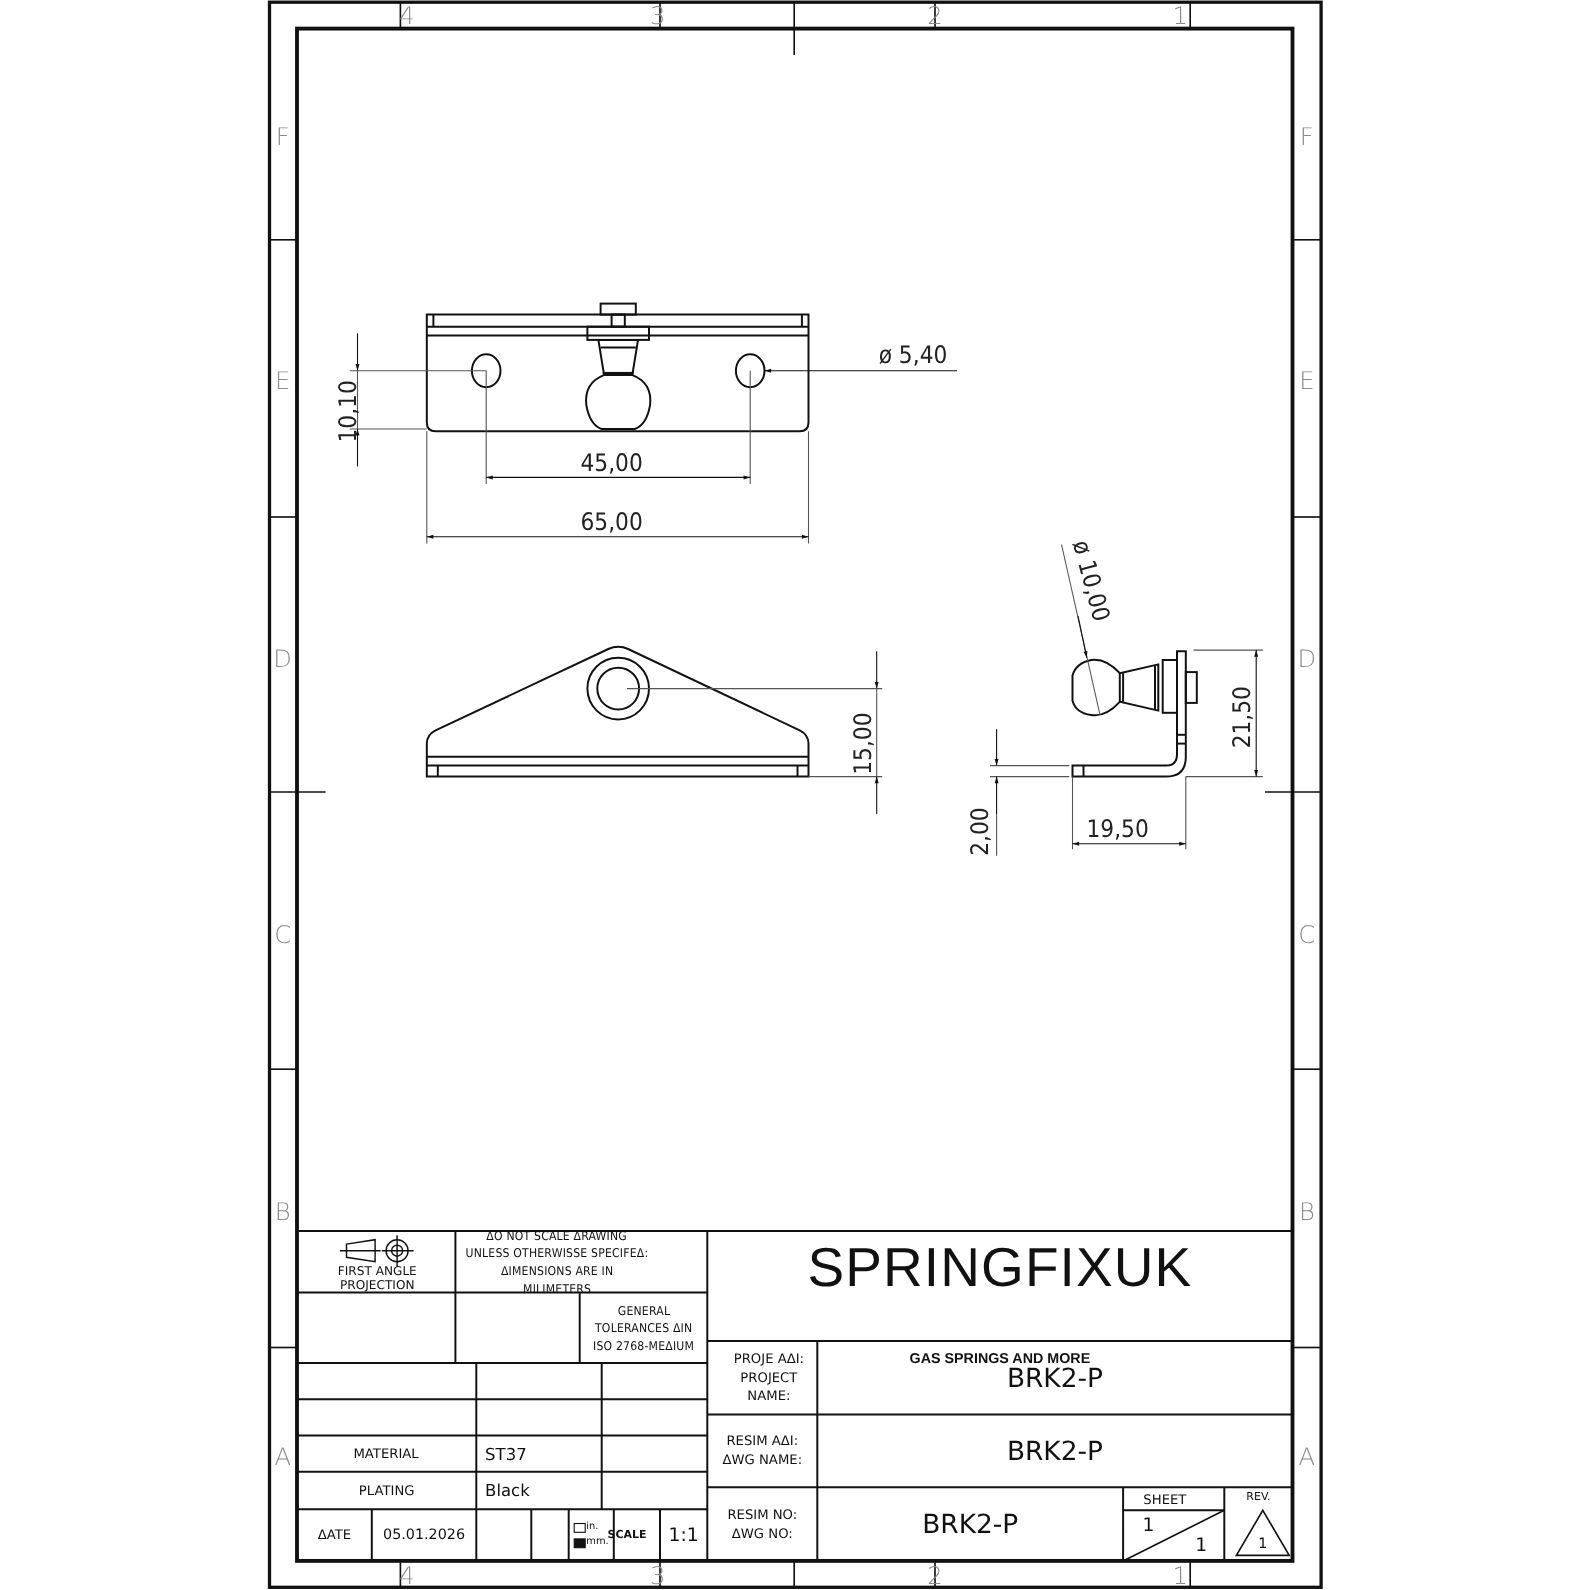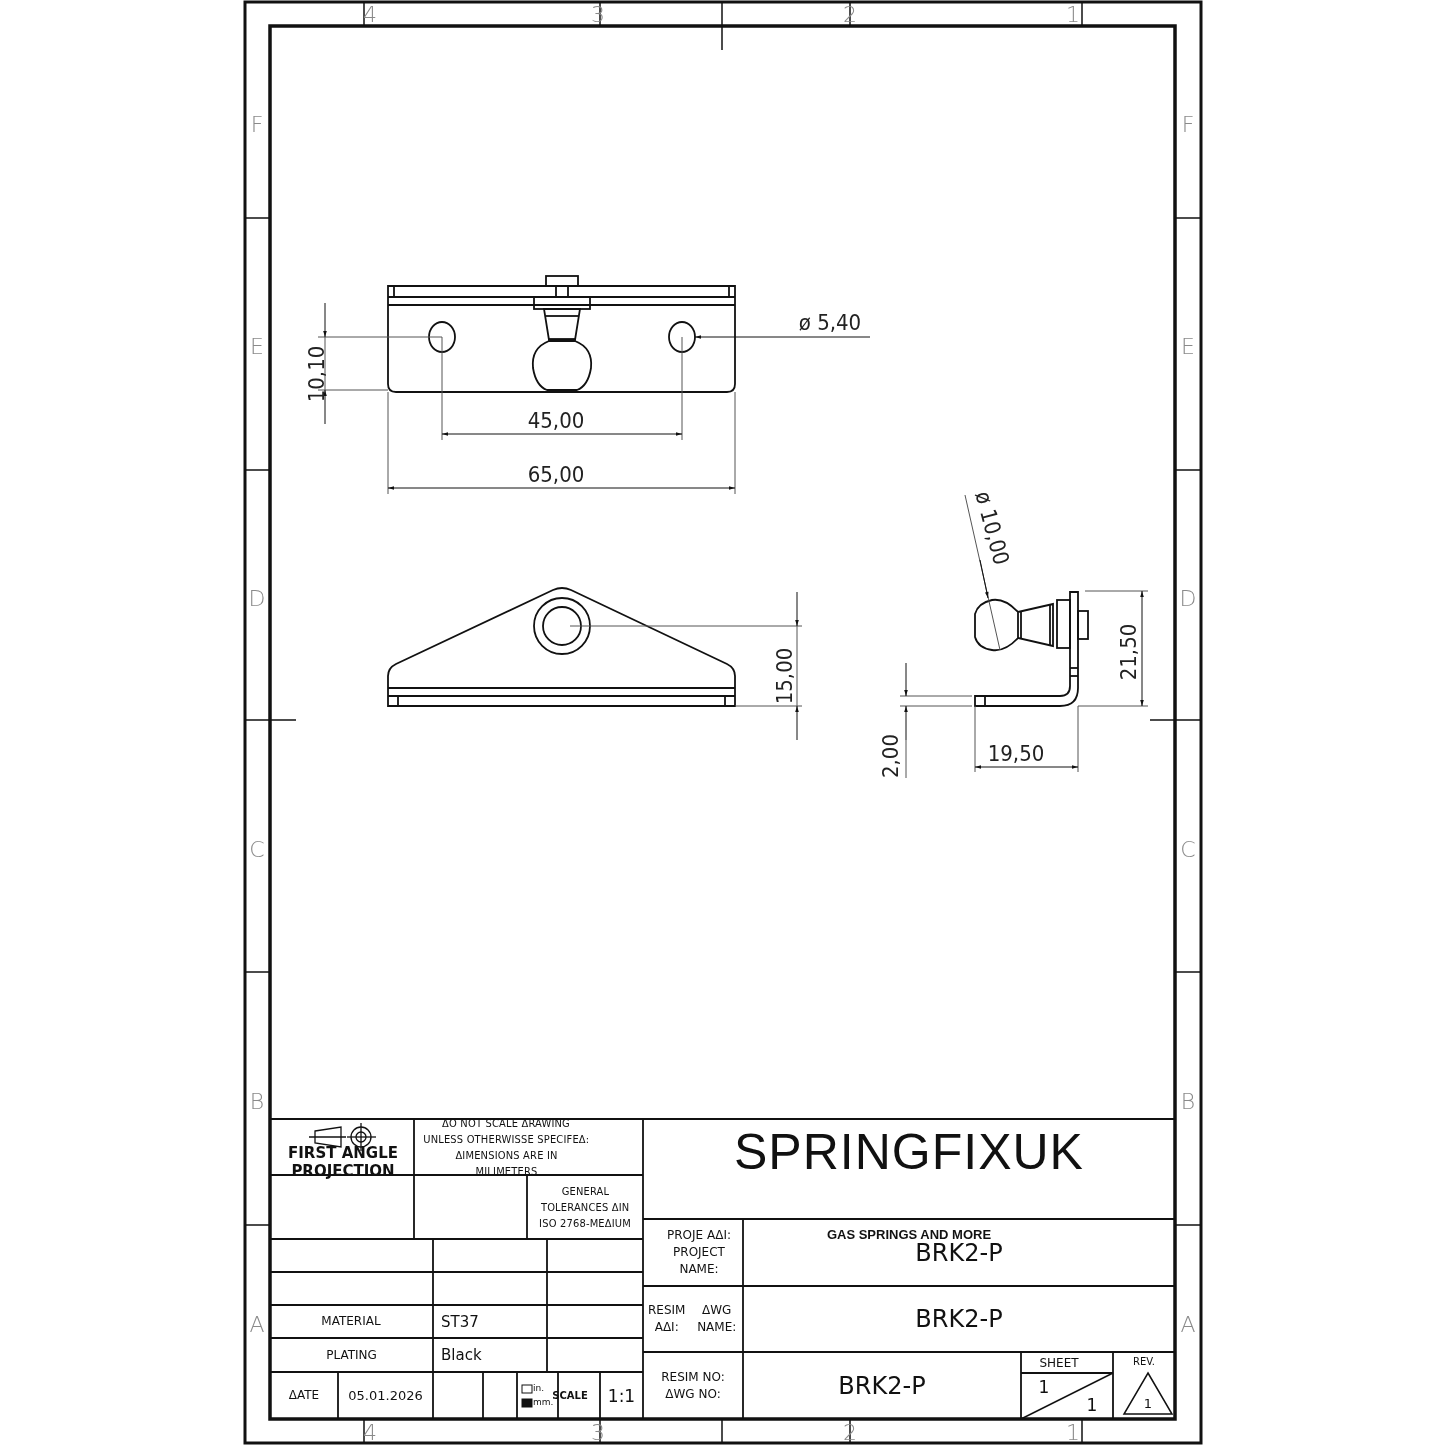--- a/index.html
+++ b/index.html
@@ -222,21 +222,21 @@
     <circle cx="361" cy="1137" r="5"></circle>
     <line x1="347" y1="1137" x2="376" y2="1137"></line>
     <line x1="361" y1="1123" x2="361" y2="1151"></line>
   </g>
 
   <rect x="522" y="1385" width="10" height="8" fill="none" stroke="#111" stroke-width="1"></rect>
   <rect x="522" y="1399" width="10" height="8" fill="#111" stroke="#111" stroke-width="1"></rect>
 </svg>
 
 
-<div class="tb-cell" style="left:272px;top:1152px;width:142px;height:20px;font-size:15px;font-weight:bold;">FIRST ANGLE PROJECTION</div>
+<div class="tb-cell" style="left:272px;top:1152px;width:142px;height:20px;font-size:11px;font-weight:normal;">FIRST ANGLE PROJECTION</div>
 
 <div class="tb-cell" style="left:414px;top:1121px;width:185px;height:54px;flex-direction:column;">
   <div class="tb-small">ΔO NOT SCALE ΔRAWING</div>
   <div class="tb-small">UNLESS OTHERWISSE SPECIFEΔ:</div>
   <div class="tb-small">ΔIMENSIONS ARE IN MILIMETERS</div>
 </div>
 
 <div class="tb-cell" style="left:527px;top:1177px;width:116px;height:62px;flex-direction:column;">
   <div class="tb-small">GENERAL</div>
   <div class="tb-small">TOLERANCES ΔIN</div>
@@ -258,21 +258,21 @@
 
 <div class="tb-cell brand" style="left:643px;top:1121px;width:532px;height:62px;">SPRINGFIXUK</div>
 <div class="tb-cell brand-sub" style="left:643px;top:1190px;width:532px;height:24px;margin-top:32px;">GAS SPRINGS AND MORE</div>
 
 <div class="tb-cell tb-label" style="left:643px;top:1219px;width:100px;height:67px;flex-direction:column;padding-left:12px;">
   <div>PROJE AΔI:</div>
   <div>PROJECT NAME:</div>
 </div>
 <div class="tb-cell tb-big" style="left:743px;top:1219px;width:432px;height:67px;">BRK2-P</div>
 
-<div class="tb-cell tb-label" style="left:643px;top:1286px;width:100px;height:66px;flex-direction:row;text-align:center;">
+<div class="tb-cell tb-label" style="left:643px;top:1286px;width:100px;height:66px;flex-direction:column;text-align:center;">
   <div>RESIM AΔI:</div>
   <div>ΔWG NAME:</div>
 </div>
 <div class="tb-cell tb-big" style="left:743px;top:1286px;width:432px;height:66px;">BRK2-P</div>
 
 <div class="tb-cell tb-label" style="left:643px;top:1352px;width:100px;height:67px;flex-direction:column;">
   <div>RESIM NO:</div>
   <div>ΔWG NO:</div>
 </div>
 <div class="tb-cell tb-big" style="left:743px;top:1352px;width:278px;height:67px;">BRK2-P</div>

